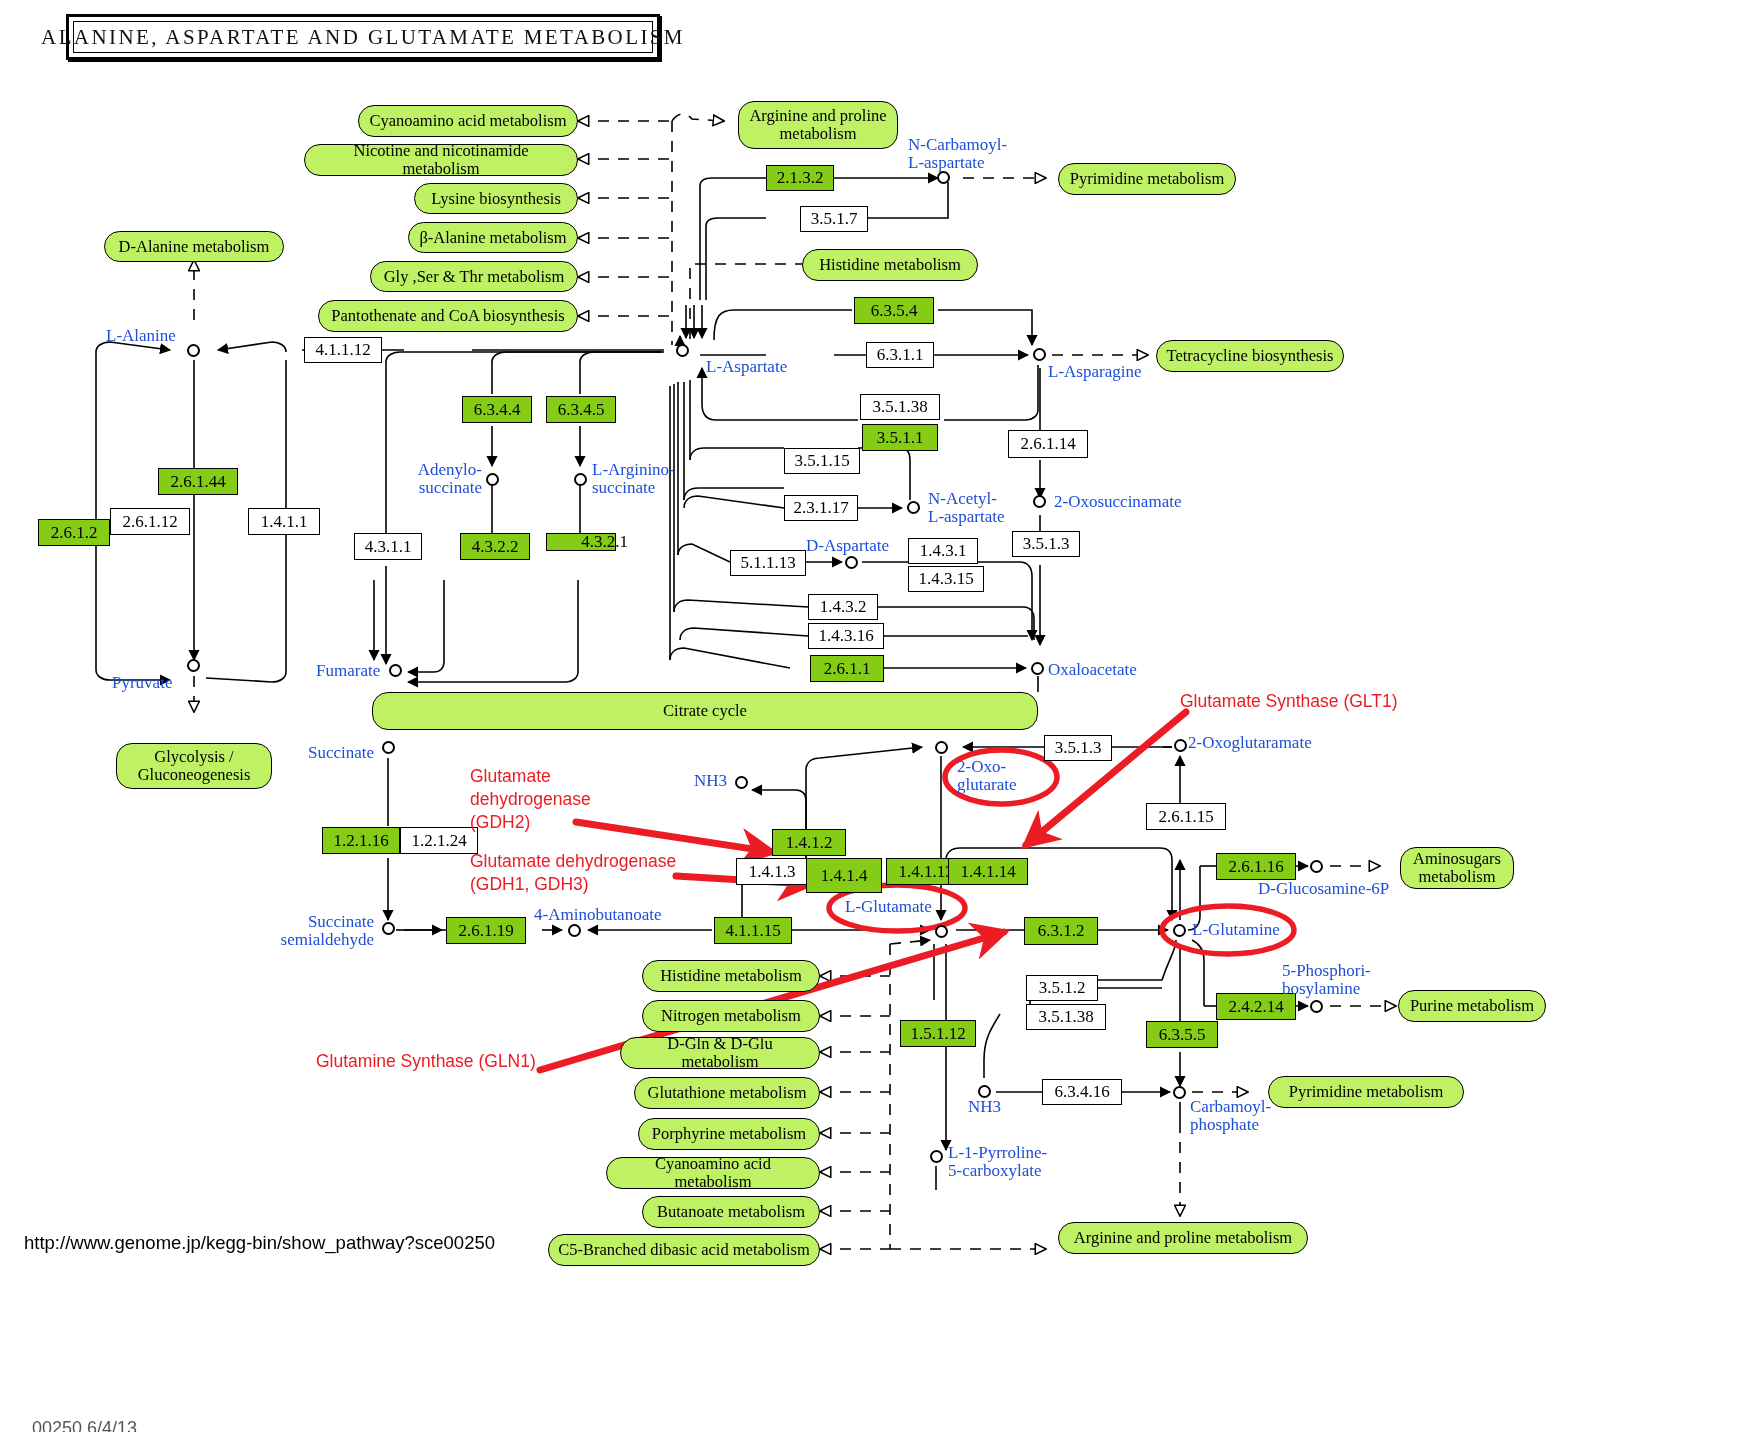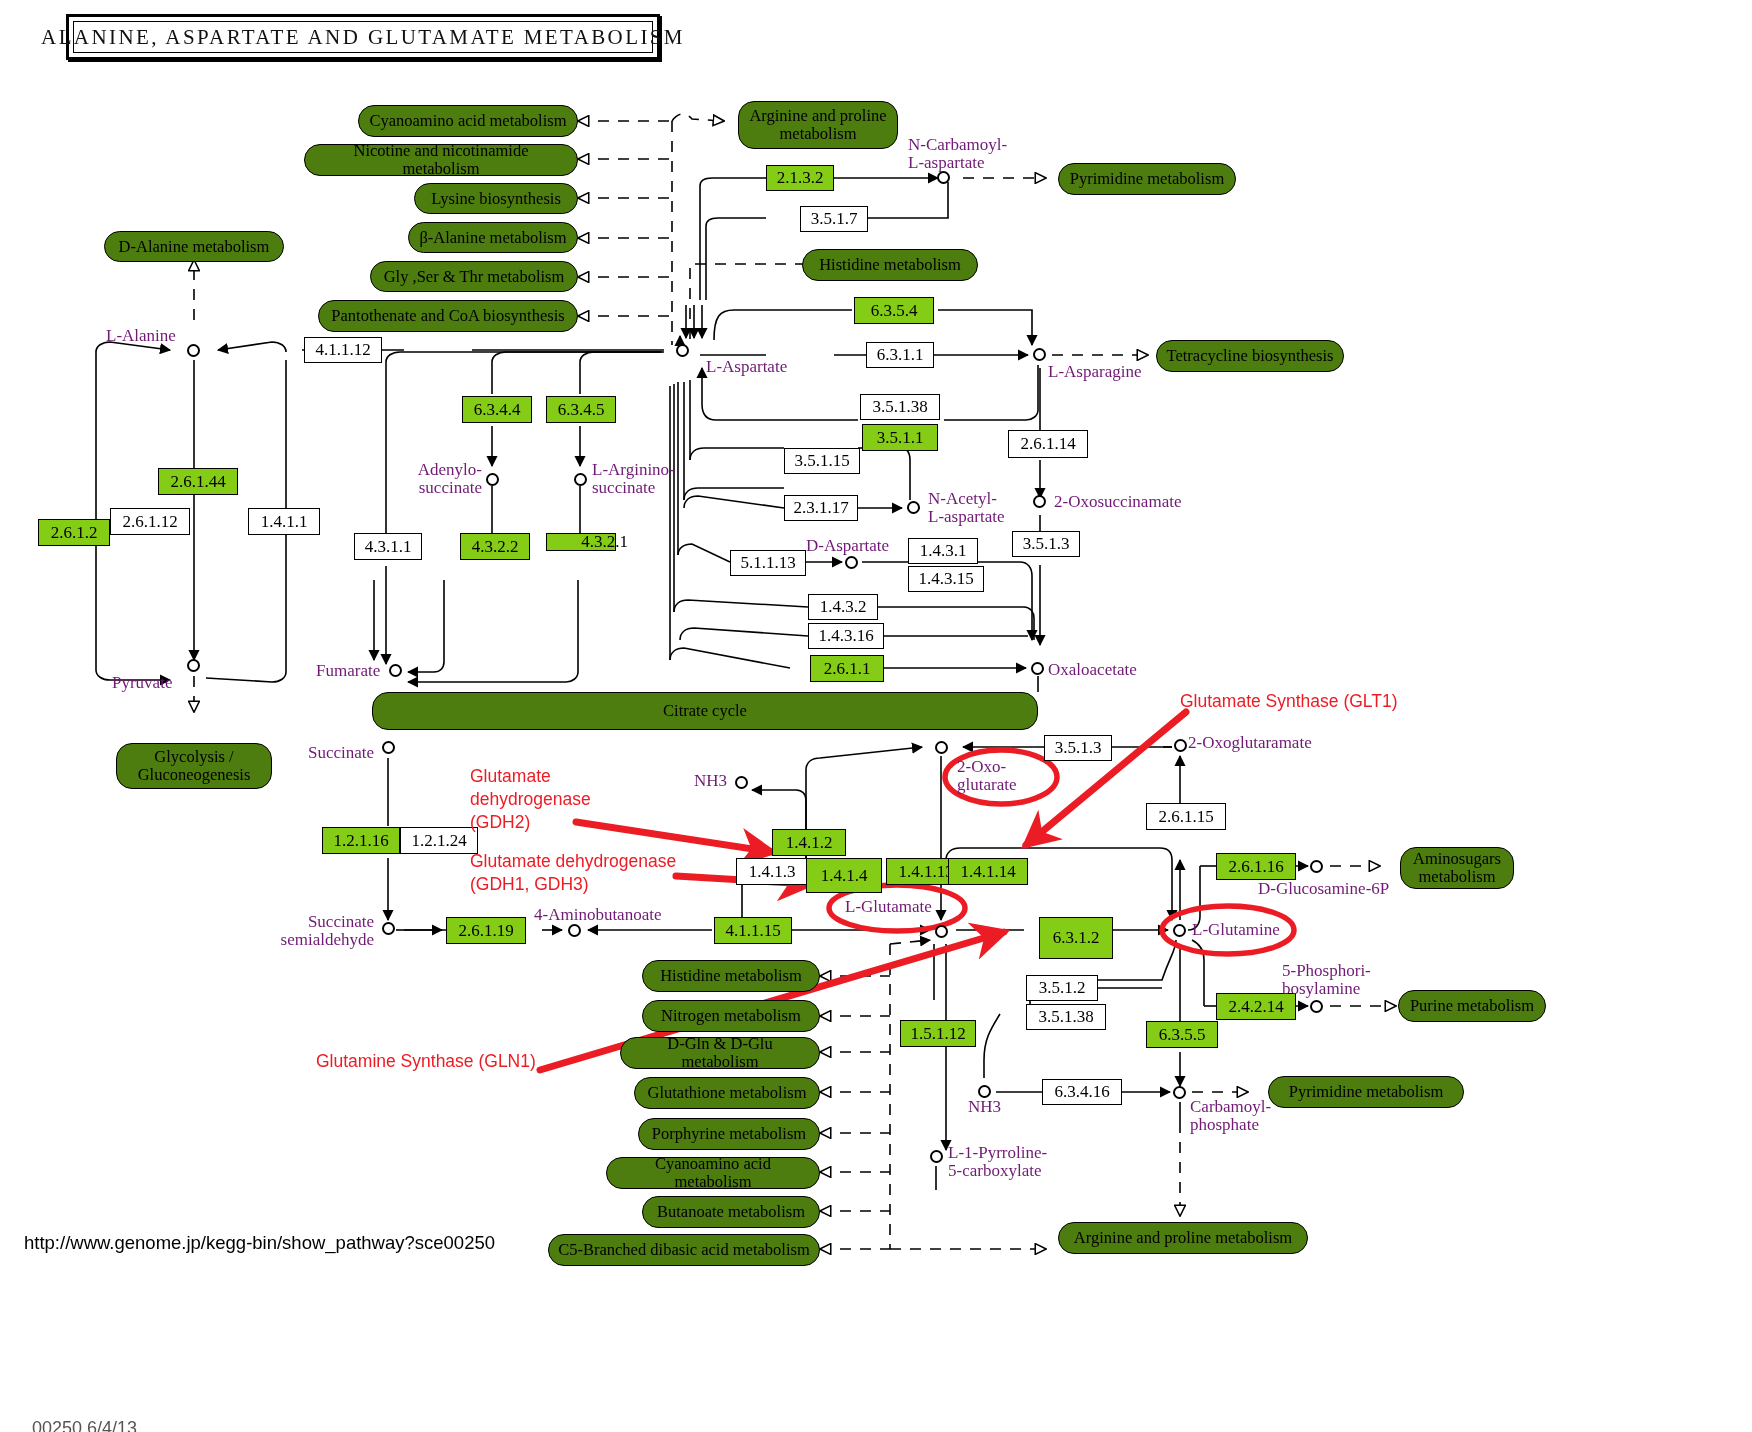--- a/index.html
+++ b/index.html
@@ -1,30 +1,30 @@
 <!DOCTYPE html>
 <html><head>
 <meta charset="utf-8">
 <style>
   html,body{margin:0;padding:0;background:#fff;}
   body{font-family:"Liberation Serif", serif;}
   #canvas{position:relative;width:1752px;height:1432px;background:#ffffff;overflow:hidden;}
   #vec{position:absolute;left:0;top:0;width:1752px;height:1432px;}
 
-  .lbl{position:absolute;font-family:"Liberation Serif",serif;font-size:17px;color:#701a75;white-space:pre;line-height:1.05;}
+  .lbl{position:absolute;font-family:"Liberation Serif",serif;font-size:17px;color:#1d4ed8;white-space:pre;line-height:1.05;}
   .lbl.r{text-align:right;}
 
   .title-box{position:absolute;left:66px;top:14px;width:588px;height:40px;border:3px solid #000;
              background:#fff;box-shadow:2px 2px 0 #000;}
   .title-box .inner{position:absolute;left:4px;top:4px;right:4px;bottom:4px;border:1px solid #000;
              display:flex;align-items:center;justify-content:center;}
   .title-text{font-family:"Liberation Serif",serif;font-size:21px;letter-spacing:2.4px;color:#111;white-space:nowrap;}
 
   
-  .maplink{position:absolute;border:1.6px solid #000;border-radius:16px;background:#4d7c0f;
+  .maplink{position:absolute;border:1.6px solid #000;border-radius:16px;background:#bef264;
            display:flex;align-items:center;justify-content:center;
            font-family:"Liberation Serif",serif;font-size:16.5px;color:#000;
            text-align:center;line-height:1.08;padding:0 8px;box-sizing:border-box;}
 
   
   .ec{position:absolute;border:1.4px solid #000;background:#fff;
       display:flex;align-items:center;justify-content:center;
       font-family:"Liberation Serif",serif;font-size:17px;color:#000;box-sizing:border-box;white-space:nowrap;}
   .ec.green{background:#84cc16;}
 
@@ -433,21 +433,21 @@
     </div>
   <div class="ec green" style="left:1216px;top:853px;width:80px;height:27px;">
       <span>2.6.1.16</span>
     </div>
   <div class="ec green" style="left:446px;top:917px;width:80px;height:27px;">
       <span>2.6.1.19</span>
     </div>
   <div class="ec green" style="left:714px;top:917px;width:78px;height:27px;">
       <span>4.1.1.15</span>
     </div>
-  <div class="ec green" style="left:1024px;top:917px;width:74px;height:42px;margin-left:15px;">
+  <div class="ec green" style="left:1024px;top:917px;width:74px;height:28px;">
       <span>6.3.1.2</span>
     </div>
   <div class="ec" style="left:1026px;top:975px;width:72px;height:26px;">
       <span>3.5.1.2</span>
     </div>
   <div class="ec" style="left:1026px;top:1004px;width:80px;height:26px;">
       <span>3.5.1.38</span>
     </div>
   <div class="ec green" style="left:1216px;top:993px;width:80px;height:27px;align-items:center;">
       <span>2.4.2.14</span>

